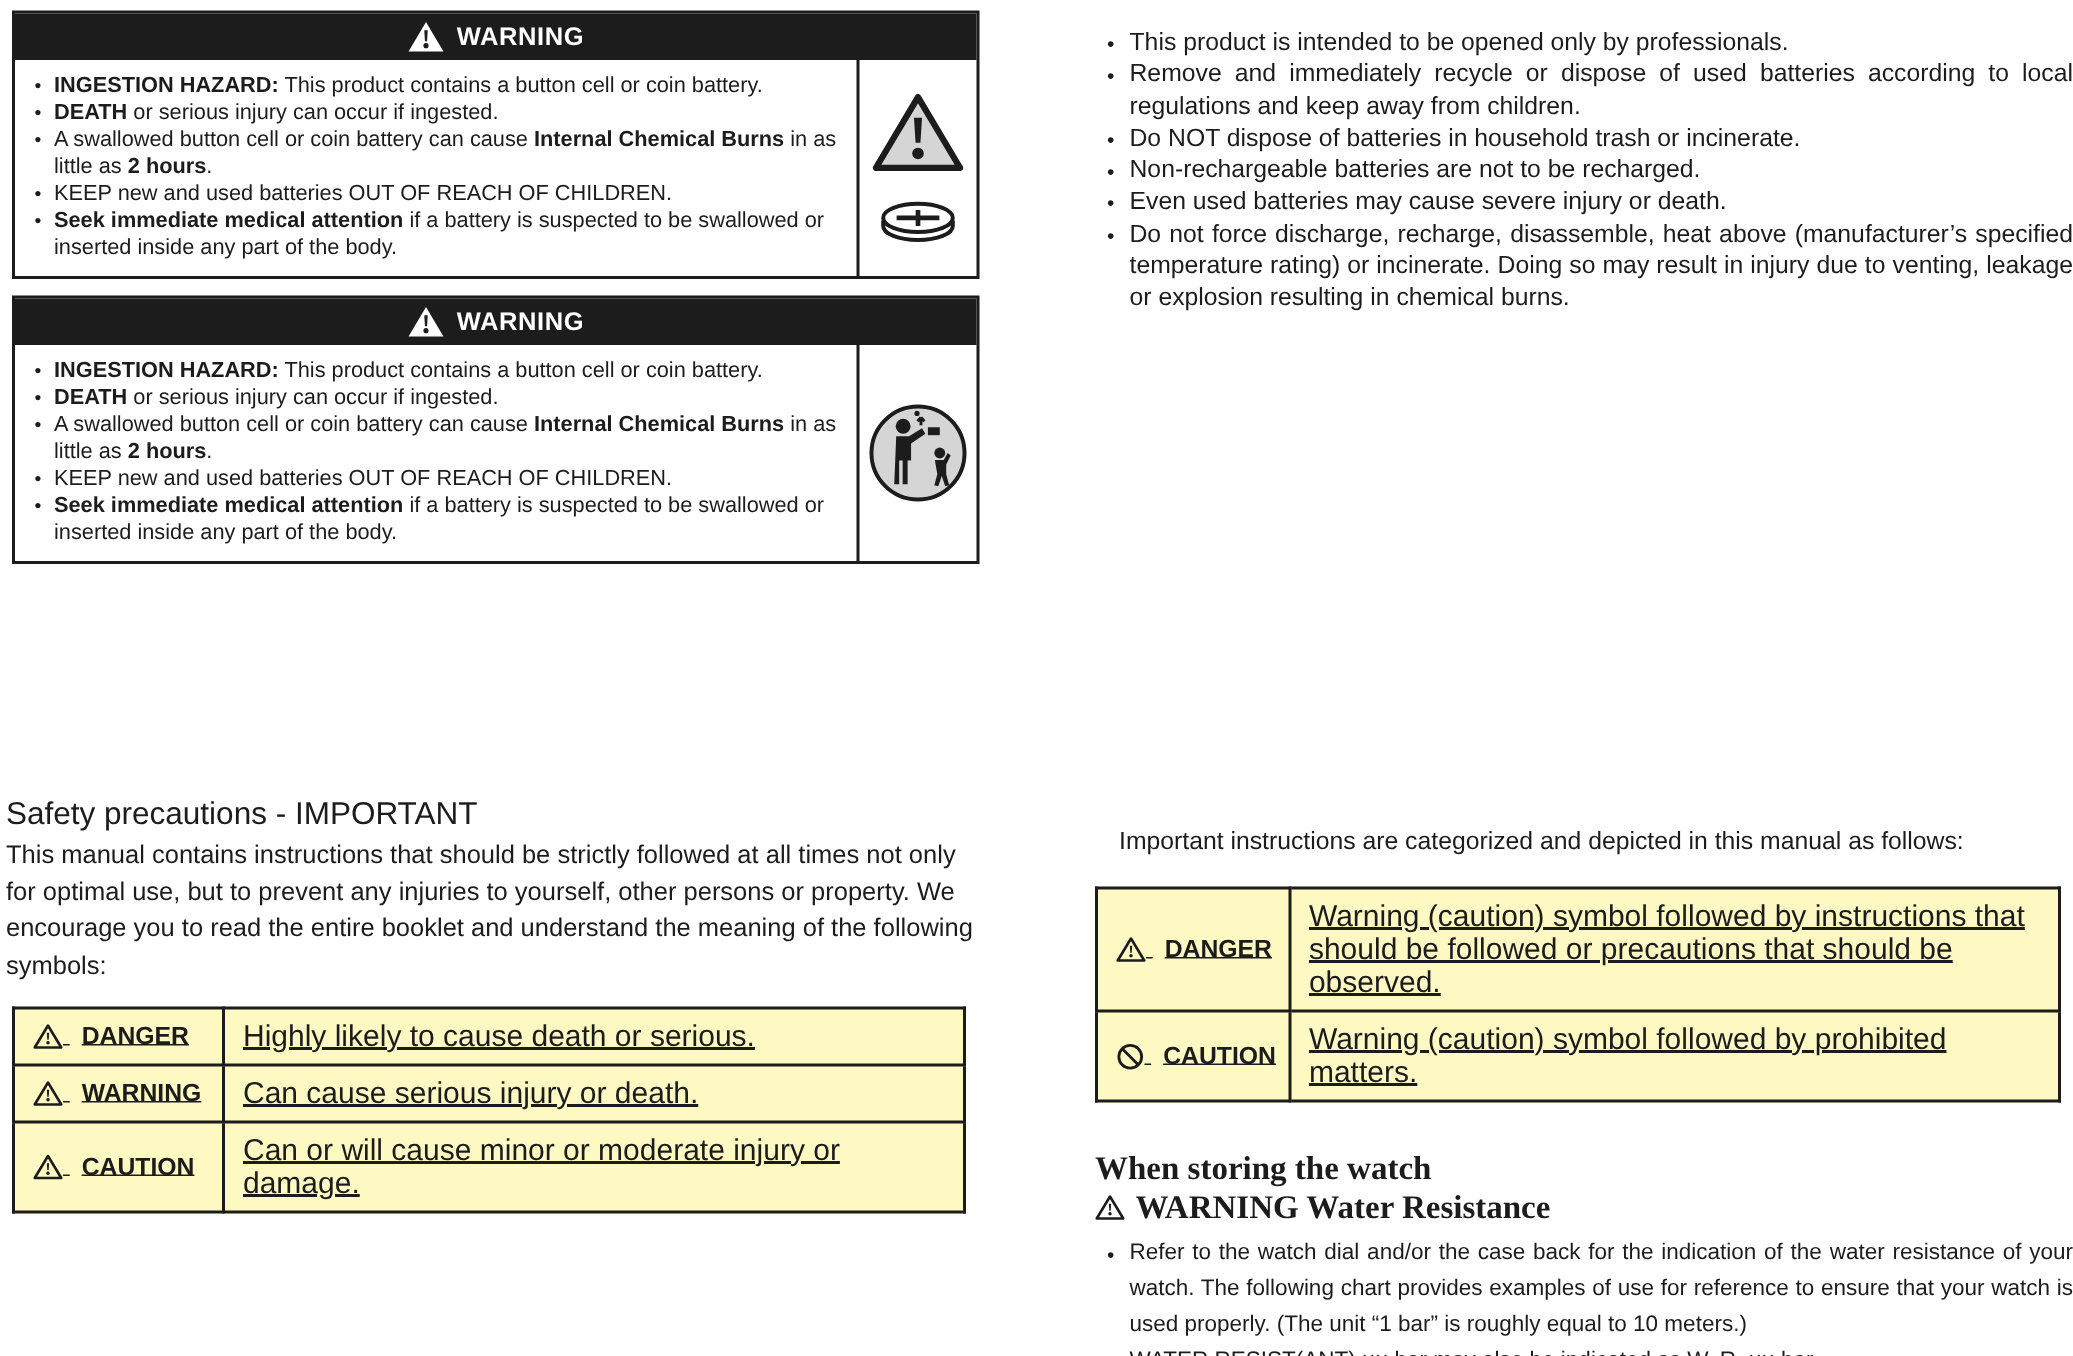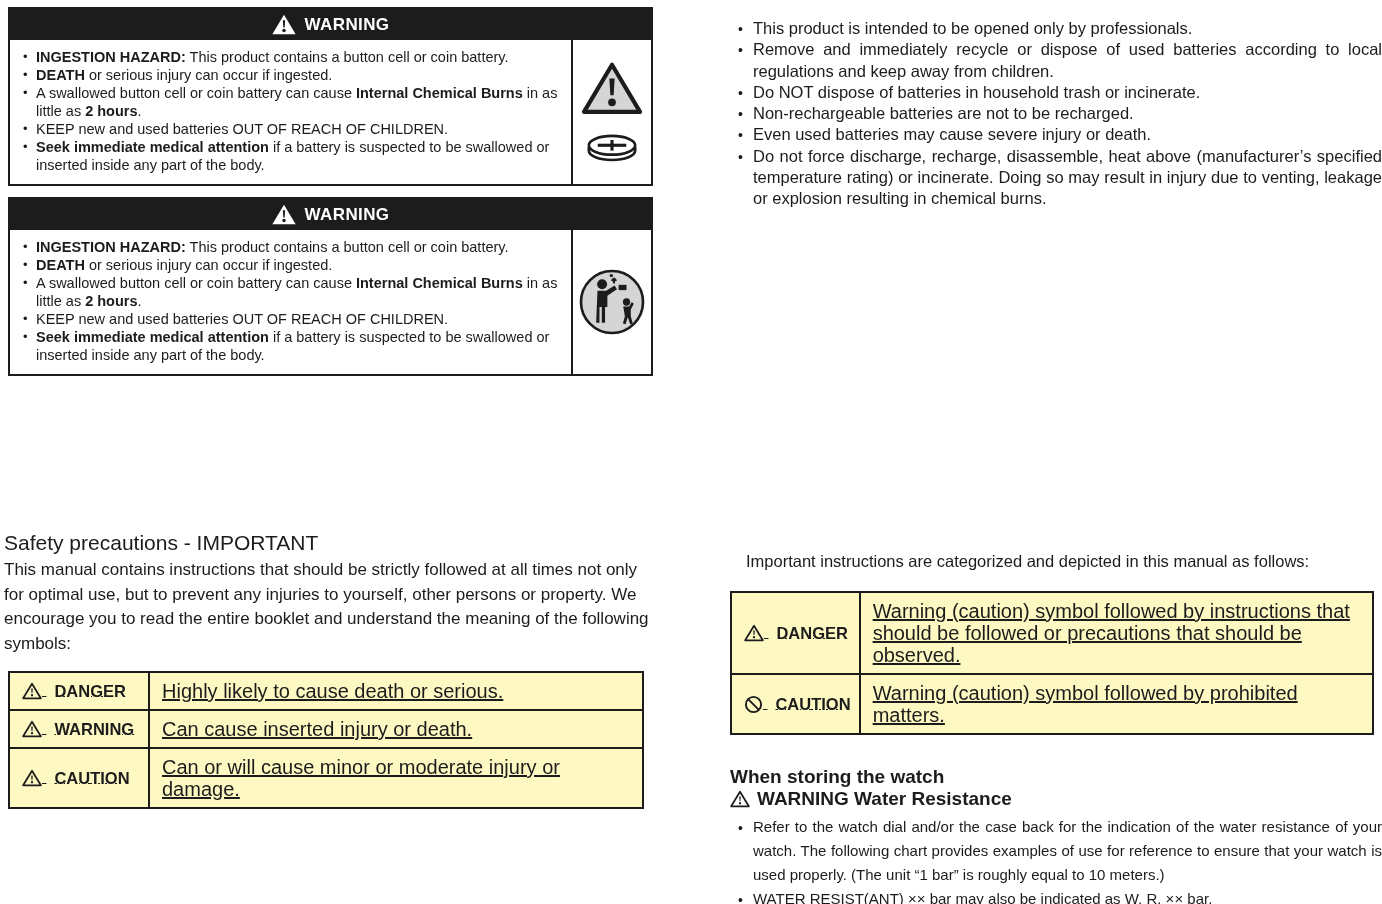--- a/index.html
+++ b/index.html
@@ -57,21 +57,21 @@
   td.sym-label svg { vertical-align: middle; }
   td.sym-desc { font-size: 20px; line-height: 22px; padding: 7px 10px 7px 12px; }
   .t-left td.sym-label { width: 140px; }
 
   
   .col-botright { position: absolute; left: 730px; top: 535px; width: 652px; }
   .cat-intro { font-size: 16.5px; line-height: 21px; margin: 16px; }
   .t-right { width: 644px; margin-top: 19px; }
   .t-right td.sym-label { width: 121px; }
 
-  .h-med { font-size: 19px; font-weight: bold; margin: 0; }
+  .h-med { font-size: 22px; font-weight: bold; margin: 0; font-family: Liberation Serif, serif; }
   .storing-head { margin-top: 31px; }
   .storing-body { font-size: 16.5px; line-height: 21px; margin: 4px 0 0 0; }
   .wr-head { display: flex; align-items: center; gap: 7px; }
   .wr-list { list-style: none; margin: 5px 0 0 0; padding: 0; font-size: 15px; line-height: 24px; text-align: justify; }
   .wr-list li { position: relative; padding-left: 23px; }
   .wr-list li::before { content: "\2022"; position: absolute; left: 8px; top: 1px; font-size: 14px; }
 </style>
 </head>
 <body>
 
@@ -178,21 +178,21 @@
     </tr>
     <tr>
       <td class="sym-label">
         <svg width="20" height="18" viewBox="0 0 104 92">
           <path d="M52 8 L98 84 H6 Z" fill="none" stroke="#1c1c1c" stroke-width="9" stroke-linejoin="round"></path>
           <path d="M48 33 h8 l-1.6 24 h-4.8 z" fill="#1c1c1c"></path>
               <circle cx="52" cy="68" r="6" fill="#1c1c1c"></circle>
         </svg>
         <span class="lbl">WARNING</span>
       </td>
-      <td class="sym-desc">Can cause inserted injury or death.</td>
+      <td class="sym-desc">Can cause serious injury or death.</td>
     </tr>
     <tr>
       <td class="sym-label">
         <svg width="20" height="18" viewBox="0 0 104 92">
           <path d="M52 8 L98 84 H6 Z" fill="none" stroke="#1c1c1c" stroke-width="9" stroke-linejoin="round"></path>
           <path d="M48 33 h8 l-1.6 24 h-4.8 z" fill="#1c1c1c"></path>
               <circle cx="52" cy="68" r="6" fill="#1c1c1c"></circle>
         </svg>
         <span class="lbl">CAUTION</span>
       </td>

